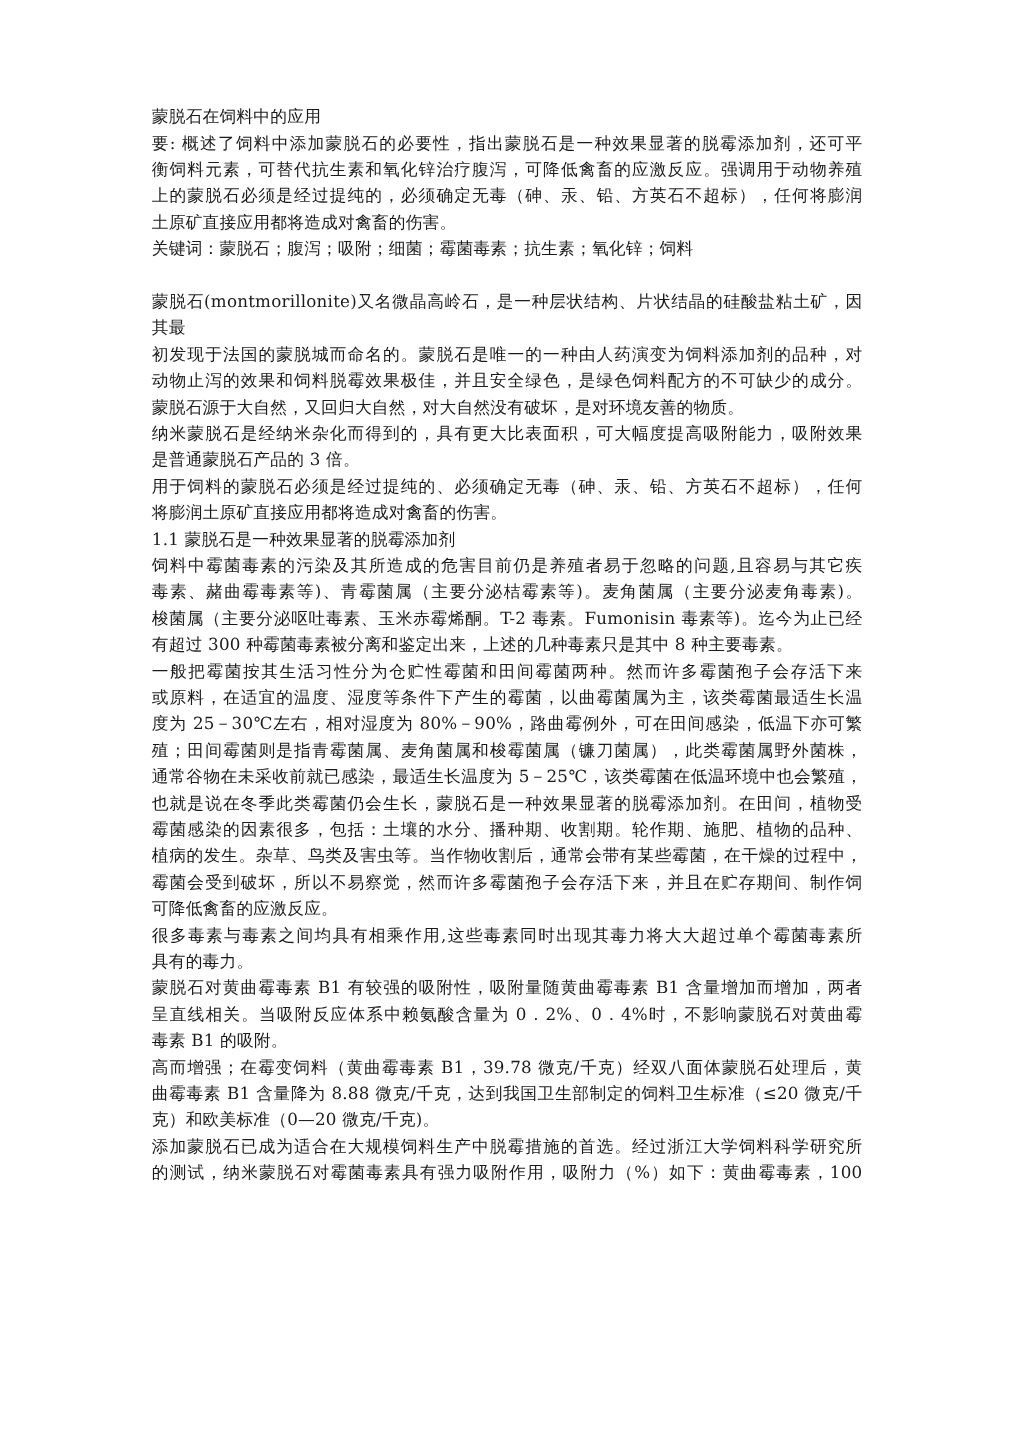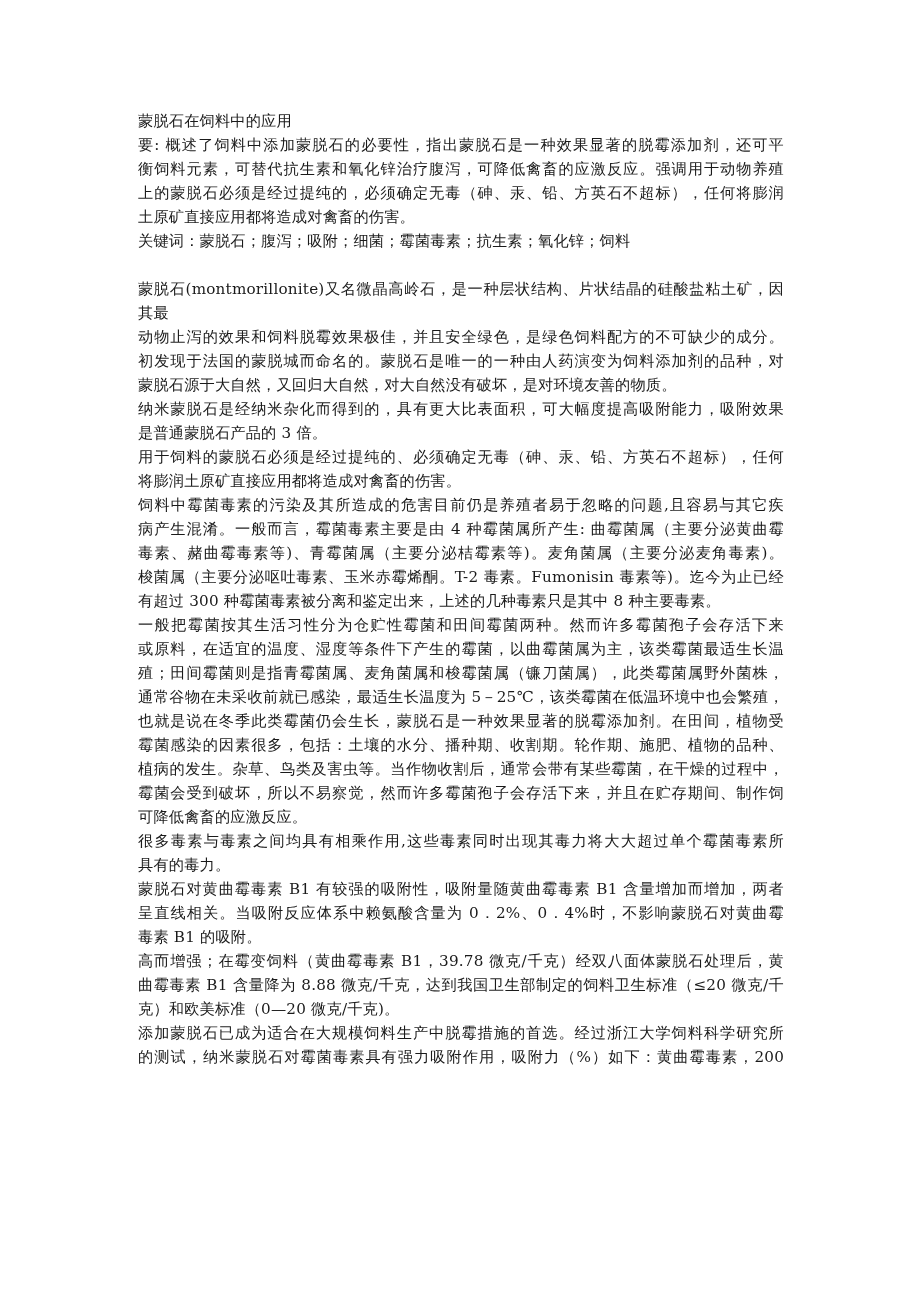--- a/index.html
+++ b/index.html
@@ -1,20 +1,20 @@
 <!DOCTYPE html>
 <html><head>
 <meta charset="utf-8">
 <style>
   html, body { margin: 0; padding: 0; background: #ffffff; }
   body { width: 920px; height: 1302px; overflow: hidden; position: relative; }
   .page {
     position: absolute;
     left: 138px;
-    top: 109px;
+    top: 94px;
     width: 646px;
     font-family: "DejaVu Serif", "Liberation Serif", serif;
     font-size: 15.2px;
     line-height: 24px;
     color: #1a1a1a;
     letter-spacing: 0.2px;
   }
   .line { white-space: nowrap; overflow: visible; height: 24px; }
   .blank { height: 24px; }
   .just { text-align: justify; text-align-last: justify; white-space: normal; }
@@ -31,49 +31,50 @@
     <div class="line just">上的蒙脱石必须是经过提纯的，必须确定无毒（砷、汞、铅、方英石不超标），任何将膨润</div>
     <div class="line">土原矿直接应用都将造成对禽畜的伤害。</div>
   </div>
 
   <div class="line">关键词：蒙脱石；腹泻；吸附；细菌；霉菌毒素；抗生素；氧化锌；饲料</div>
   <div class="blank"></div>
 
   <div>
     <div class="line just">蒙脱石(montmorillonite)又名微晶高岭石，是一种层状结构、片状结晶的硅酸盐粘土矿，因</div>
     <div class="line">其最</div>
+    <div class="line just">初发现于法国的蒙脱城而命名的。蒙脱石是唯一的一种由人药演变为饲料添加剂的品种，对</div>
     <div class="line just">动物止泻的效果和饲料脱霉效果极佳，并且安全绿色，是绿色饲料配方的不可缺少的成分。</div>
-    <div class="line just">初发现于法国的蒙脱城而命名的。蒙脱石是唯一的一种由人药演变为饲料添加剂的品种，对</div>
     <div class="line">蒙脱石源于大自然，又回归大自然，对大自然没有破坏，是对环境友善的物质。</div>
     <div class="line just">纳米蒙脱石是经纳米杂化而得到的，具有更大比表面积，可大幅度提高吸附能力，吸附效果</div>
     <div class="line">是普通蒙脱石产品的 3 倍。</div>
     <div class="line just">用于饲料的蒙脱石必须是经过提纯的、必须确定无毒（砷、汞、铅、方英石不超标），任何</div>
     <div class="line">将膨润土原矿直接应用都将造成对禽畜的伤害。</div>
   </div>
 
+  <div class="line">1.1 蒙脱石是一种效果显著的脱霉添加剂</div>
 
   <div>
     <div class="line just">饲料中霉菌毒素的污染及其所造成的危害目前仍是养殖者易于忽略的问题,且容易与其它疾</div>
-    <div class="line just">病产生混淆。一般而言，霉菌毒素主要是由 4 种霉菌属所产生: 曲霉菌属（主要分泌黄曲霉</div>
     <div class="line just">毒素、赭曲霉毒素等)、青霉菌属（主要分泌桔霉素等)。麦角菌属（主要分泌麦角毒素)。</div>
     <div class="line just">梭菌属（主要分泌呕吐毒素、玉米赤霉烯酮。T-2 毒素。Fumonisin 毒素等)。迄今为止已经</div>
     <div class="line">有超过 300 种霉菌毒素被分离和鉴定出来，上述的几种毒素只是其中 8 种主要毒素。</div>
     <div class="line just">一般把霉菌按其生活习性分为仓贮性霉菌和田间霉菌两种。然而许多霉菌孢子会存活下来</div>
     <div class="line just">或原料，在适宜的温度、湿度等条件下产生的霉菌，以曲霉菌属为主，该类霉菌最适生长温</div>
+    <div class="line just">度为 25－30℃左右，相对湿度为 80%－90%，路曲霉例外，可在田间感染，低温下亦可繁</div>
     <div class="line just">殖；田间霉菌则是指青霉菌属、麦角菌属和梭霉菌属（镰刀菌属），此类霉菌属野外菌株，</div>
     <div class="line just">通常谷物在未采收前就已感染，最适生长温度为 5－25℃，该类霉菌在低温环境中也会繁殖，</div>
     <div class="line just">也就是说在冬季此类霉菌仍会生长，蒙脱石是一种效果显著的脱霉添加剂。在田间，植物受</div>
     <div class="line just">霉菌感染的因素很多，包括：土壤的水分、播种期、收割期。轮作期、施肥、植物的品种、</div>
     <div class="line just">植病的发生。杂草、鸟类及害虫等。当作物收割后，通常会带有某些霉菌，在干燥的过程中，</div>
     <div class="line just">霉菌会受到破坏，所以不易察觉，然而许多霉菌孢子会存活下来，并且在贮存期间、制作饲</div>
     <div class="line">可降低禽畜的应激反应。</div>
     <div class="line just">很多毒素与毒素之间均具有相乘作用,这些毒素同时出现其毒力将大大超过单个霉菌毒素所</div>
     <div class="line">具有的毒力。</div>
     <div class="line just">蒙脱石对黄曲霉毒素 B1 有较强的吸附性，吸附量随黄曲霉毒素 B1 含量增加而增加，两者</div>
     <div class="line just">呈直线相关。当吸附反应体系中赖氨酸含量为 0．2%、0．4%时，不影响蒙脱石对黄曲霉</div>
     <div class="line">毒素 B1 的吸附。</div>
     <div class="line just">高而增强；在霉变饲料（黄曲霉毒素 B1，39.78 微克/千克）经双八面体蒙脱石处理后，黄</div>
     <div class="line just">曲霉毒素 B1 含量降为 8.88 微克/千克，达到我国卫生部制定的饲料卫生标准（≤20 微克/千</div>
     <div class="line">克）和欧美标准（0—20 微克/千克)。</div>
     <div class="line just">添加蒙脱石已成为适合在大规模饲料生产中脱霉措施的首选。经过浙江大学饲料科学研究所</div>
-    <div class="line just">的测试，纳米蒙脱石对霉菌毒素具有强力吸附作用，吸附力（%）如下：黄曲霉毒素，200</div>
+    <div class="line just">的测试，纳米蒙脱石对霉菌毒素具有强力吸附作用，吸附力（%）如下：黄曲霉毒素，100</div>
   </div>
 </div>
 
 </body></html>

